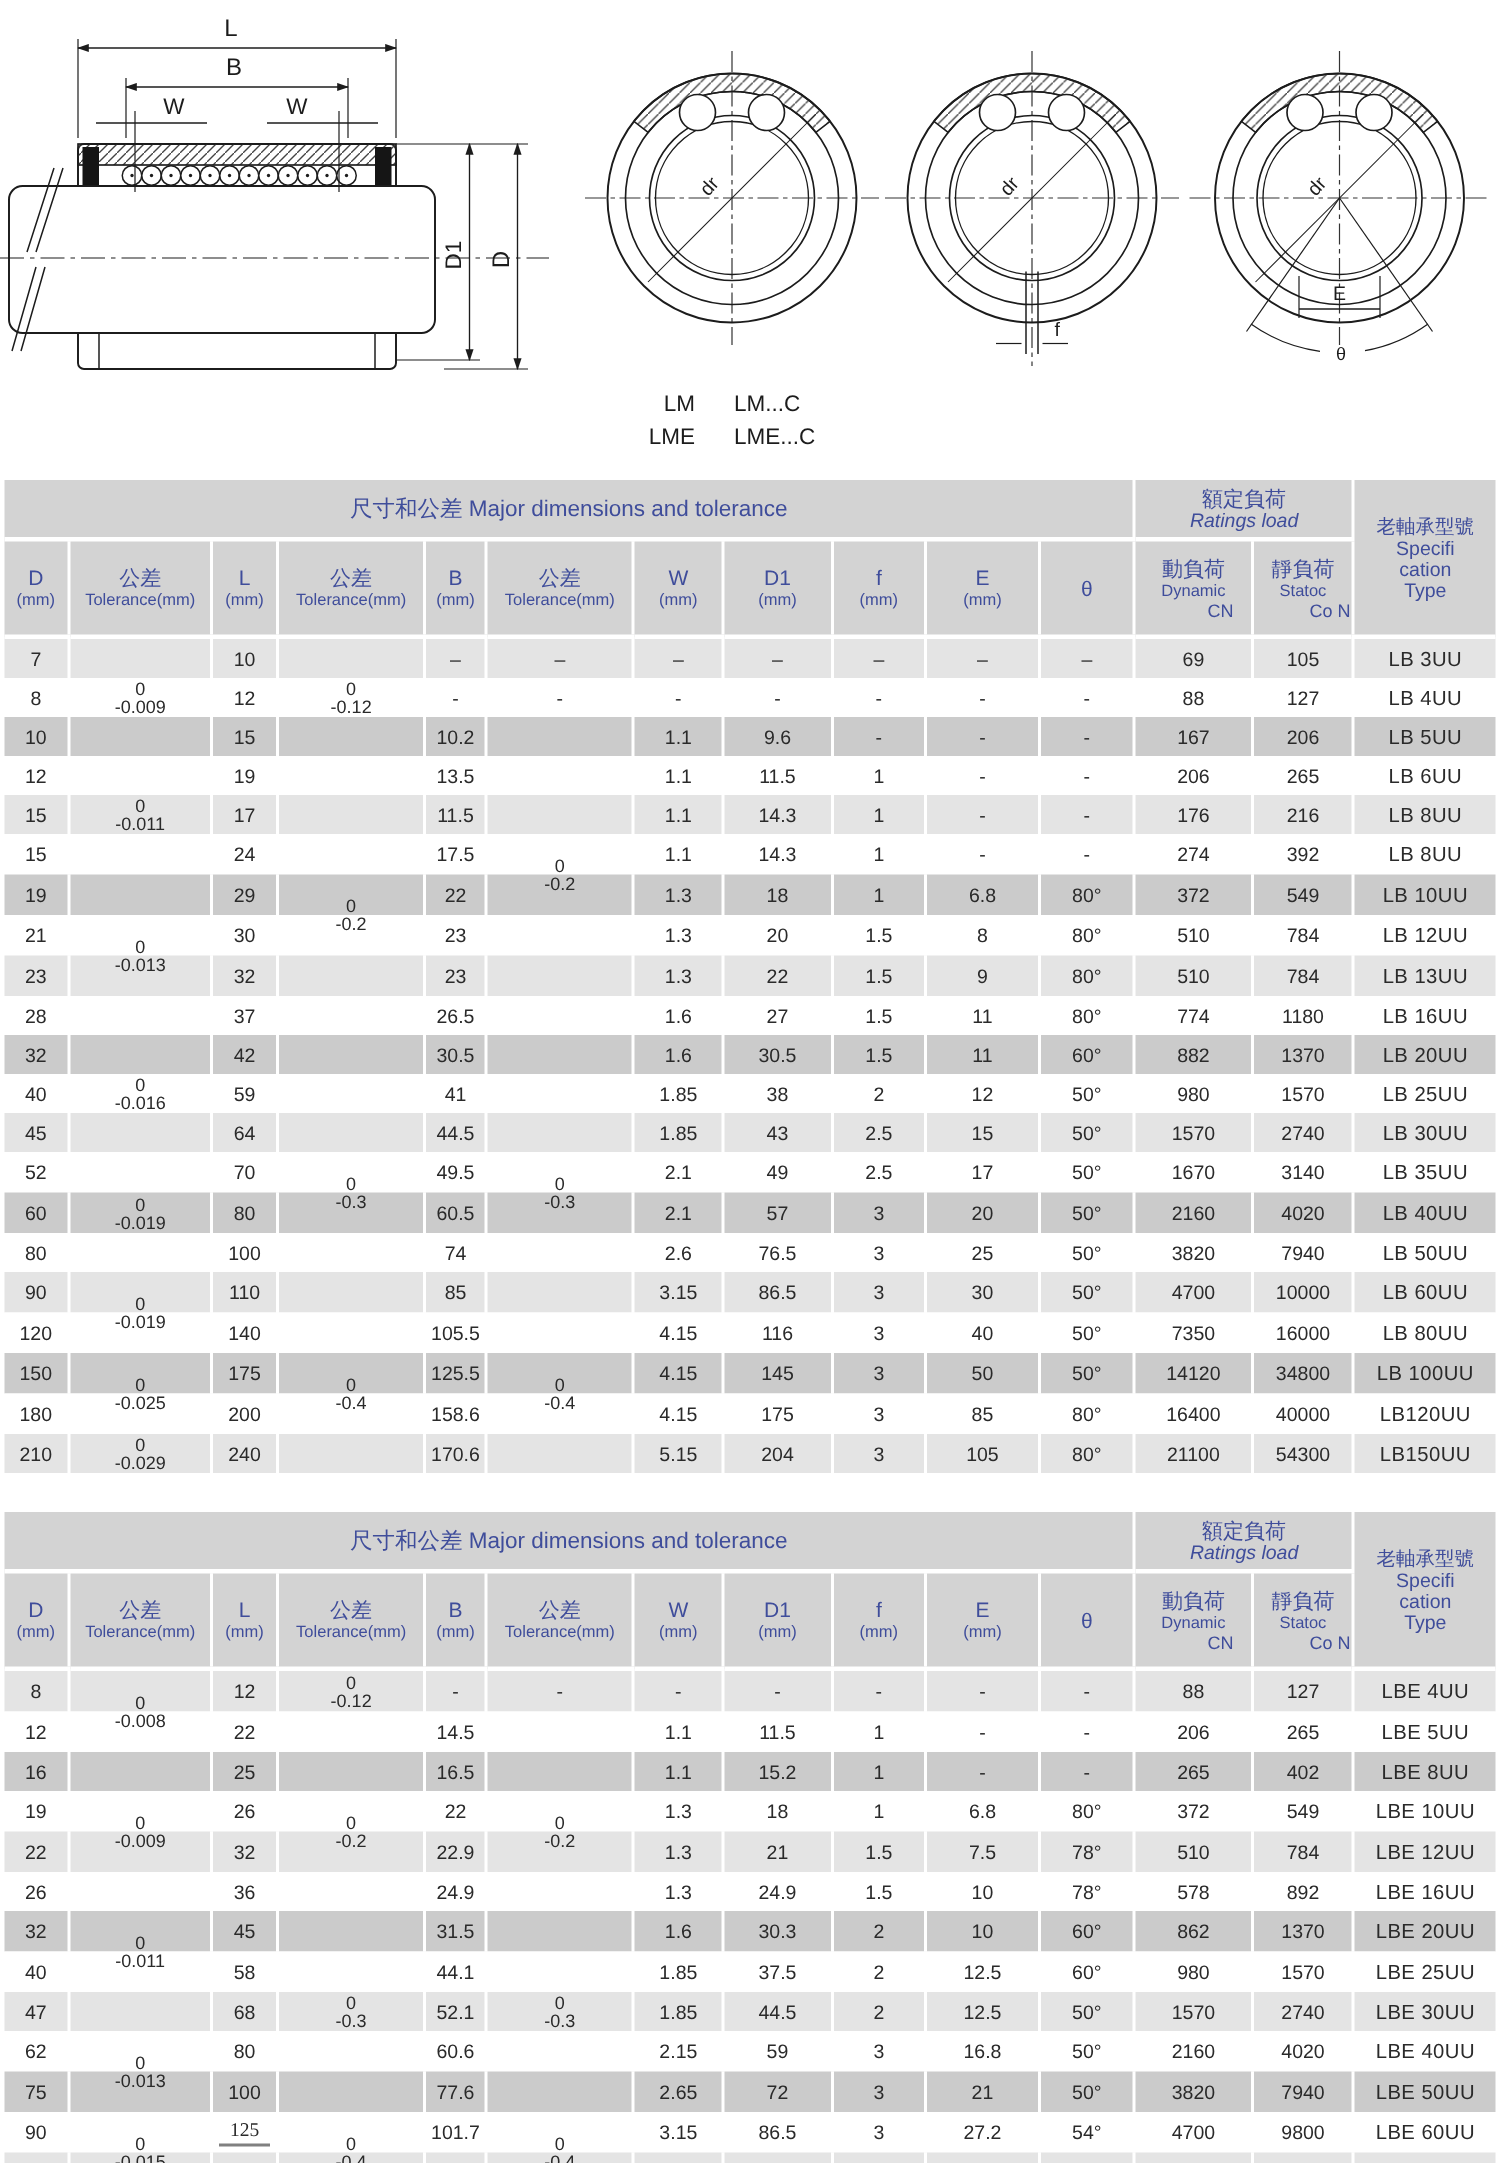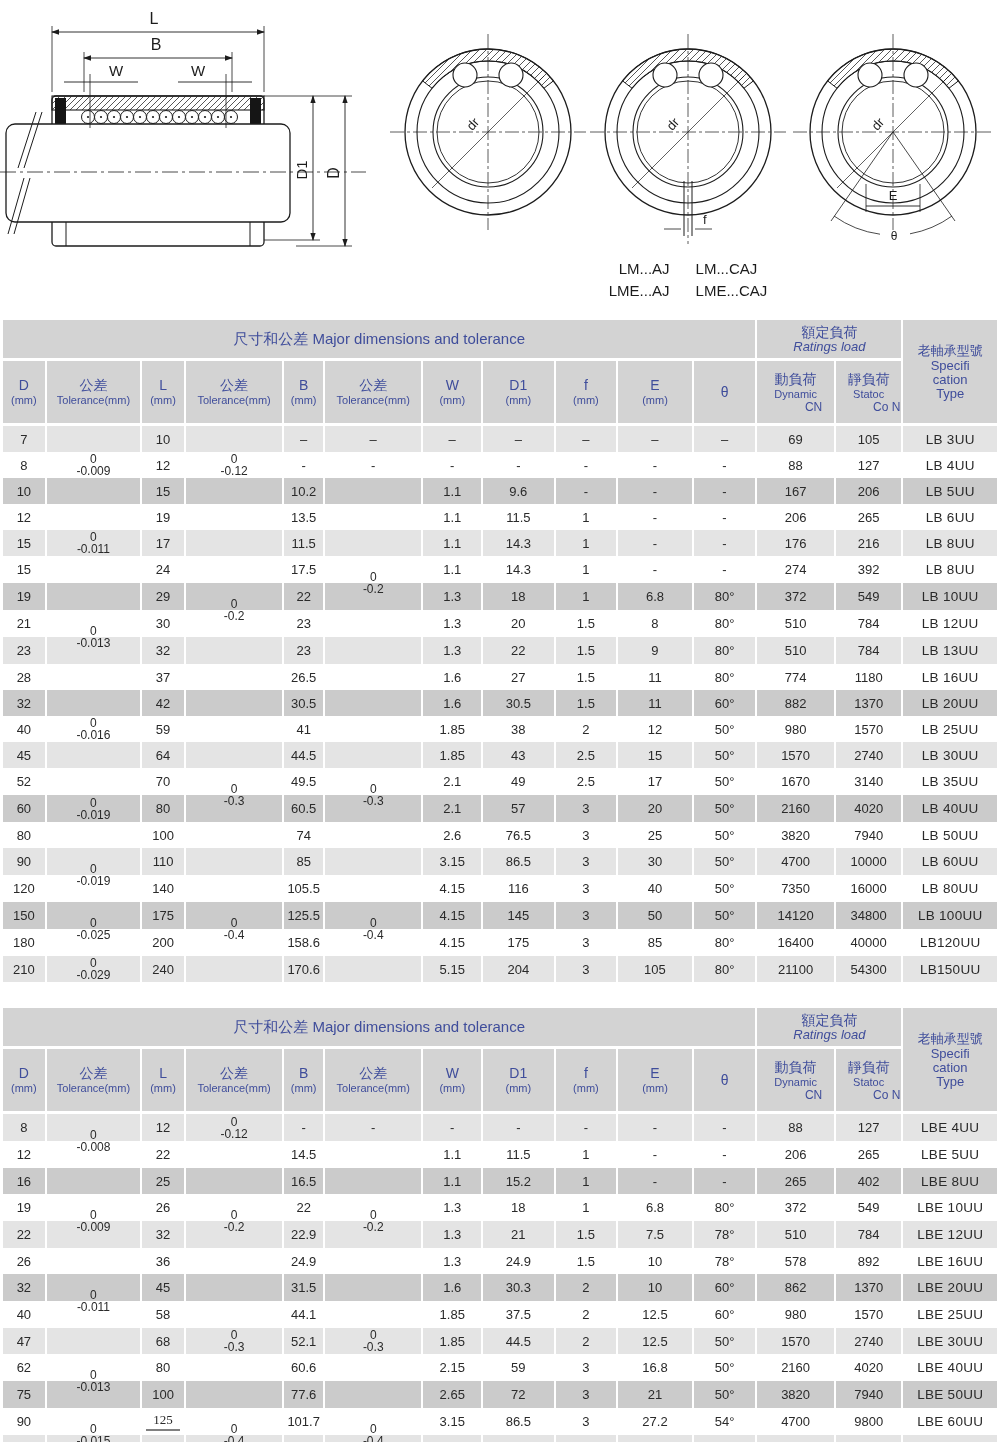--- a/index.html
+++ b/index.html
@@ -149,20 +149,30 @@
       <circle r="83" fill="none" stroke="#1c1c1c" stroke-width="1.3"></circle>
       <circle r="71" fill="none" stroke="#1c1c1c" stroke-width="1.1"></circle>
       <circle r="55" fill="none" stroke="#1c1c1c" stroke-width="1.1"></circle>
       <circle r="51" fill="none" stroke="#1c1c1c" stroke-width="0.9"></circle>
       <path d="M-65.4,-51.1 A83,83 0 0 1 65.4,-51.1 L55.9,-43.7 A71,71 0 0 0 -55.9,-43.7 Z" fill="url(#hatch1)" stroke="#1c1c1c" stroke-width="1"></path>
       <circle cx="-23" cy="-57" r="12" fill="#fff" stroke="#1c1c1c" stroke-width="1.1"></circle>
       <circle cx="23" cy="-57" r="12" fill="#fff" stroke="#1c1c1c" stroke-width="1.1"></circle>
       <line x1="-56" y1="56" x2="56" y2="-56" stroke="#1c1c1c" stroke-width="0.7"></line>
       <text font-size="13" text-anchor="middle" transform="translate(-12,-5) rotate(-48)">dr</text>
     </svg>
+    <div class="cs-captions">
+      <div class="cap-row">
+        <span>LM</span>
+        <span>LM...C</span>
+      </div>
+      <div class="cap-row">
+        <span>LME</span>
+        <span>LME...C</span>
+      </div>
+    </div>
   </div>
 
   <div class="cs-block cs-2">
     <svg width="200" height="222" viewBox="-100 -102 200 222">
       <defs>
         <pattern id="hatch2" patternUnits="userSpaceOnUse" width="7" height="7">
           <path d="M0,7 L7,0" stroke="#444" stroke-width="0.9" fill="none"></path>
         </pattern>
       </defs>
       <line x1="-98" y1="0" x2="98" y2="0" stroke="#333" stroke-width="0.8" stroke-dasharray="14 3 3 3"></line>
@@ -176,30 +186,20 @@
       <circle cx="23" cy="-57" r="12" fill="#fff" stroke="#1c1c1c" stroke-width="1.1"></circle>
       <line x1="-56" y1="56" x2="56" y2="-56" stroke="#1c1c1c" stroke-width="0.7"></line>
       <text font-size="13" text-anchor="middle" transform="translate(-12,-5) rotate(-48)">dr</text>
 
       <line x1="-4" y1="49" x2="-4" y2="104" stroke="#1c1c1c" stroke-width="1"></line>
       <line x1="4" y1="49" x2="4" y2="104" stroke="#1c1c1c" stroke-width="1"></line>
       <line x1="-24" y1="97" x2="-7" y2="97" stroke="#1c1c1c" stroke-width="0.8"></line>
       <line x1="7" y1="97" x2="24" y2="97" stroke="#1c1c1c" stroke-width="0.8"></line>
       <text x="15" y="92" font-size="13">f</text>
     </svg>
-    <div class="cs-captions">
-      <div class="cap-row">
-        <span>LM...AJ</span>
-        <span>LM...CAJ</span>
-      </div>
-      <div class="cap-row">
-        <span>LME...AJ</span>
-        <span>LME...CAJ</span>
-      </div>
-    </div>
   </div>
 
   <div class="cs-block cs-3">
     <svg width="210" height="222" viewBox="-105 -102 210 222">
       <defs>
         <pattern id="hatch3" patternUnits="userSpaceOnUse" width="7" height="7">
           <path d="M0,7 L7,0" stroke="#444" stroke-width="0.9" fill="none"></path>
         </pattern>
       </defs>
       <line x1="-100" y1="0" x2="100" y2="0" stroke="#333" stroke-width="0.8" stroke-dasharray="14 3 3 3"></line>

